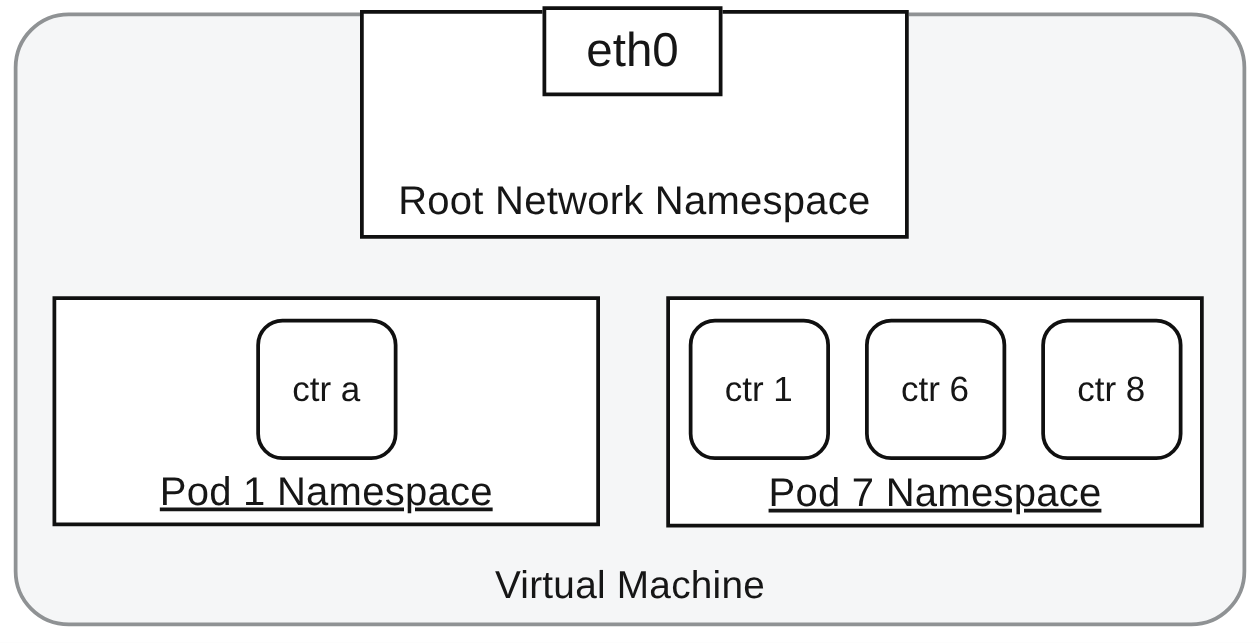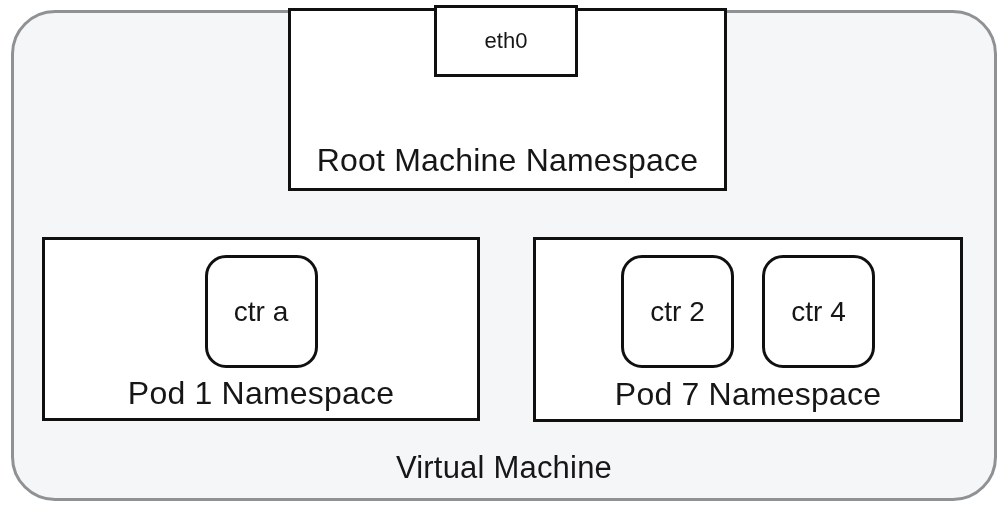--- a/index.html
+++ b/index.html
@@ -60,21 +60,21 @@
     letter-spacing: 0.2px;
   }
   .eth0 {
     left: 434px;
     top: 5px;
     width: 144px;
     height: 72px;
     display: flex;
     align-items: center;
     justify-content: center;
-    font-size: 22px;
+    font-size: 38px;
   }
   .pod {
     display: flex;
     flex-direction: column;
     align-items: center;
   }
   .pod-1 {
     left: 42px;
     top: 237px;
     width: 438px;
@@ -99,53 +99,56 @@
     height: 113px;
     box-sizing: border-box;
     background: var(--box-fill, #ffffff);
     border: 3px solid var(--box-border, #101010);
     border-radius: 21px;
     display: flex;
     align-items: center;
     justify-content: center;
     font-size: 28px;
   }
-  .pod .ns-label { bottom: 6px; }
+  .pod .ns-label { bottom: 6px; text-decoration: underline; }
 </style>
 </head>
 <body>
 
 <div class="stage">
 
   <div class="vm">
     <div class="vm-label">Virtual Machine</div>
   </div>
 
   <div class="box root-ns">
-    <div class="ns-label">Root Machine Namespace</div>
+    <div class="ns-label">Root Network Namespace</div>
   </div>
 
   <div class="box eth0">
     <span>eth0</span>
   </div>
 
   <div class="box pod pod-1">
     <div class="ctr-row">
       <div class="ctr">
         <span>ctr a</span>
       </div>
     </div>
     <div class="ns-label">Pod 1 Namespace</div>
   </div>
 
   <div class="box pod pod-2">
     <div class="ctr-row">
       <div class="ctr">
-        <span>ctr 2</span>
+        <span>ctr 1</span>
       </div>
       <div class="ctr">
-        <span>ctr 4</span>
+        <span>ctr 6</span>
+      </div>
+      <div class="ctr">
+        <span>ctr 8</span>
       </div>
     </div>
     <div class="ns-label">Pod 7 Namespace</div>
   </div>
 
 </div>
 
 </body></html>

